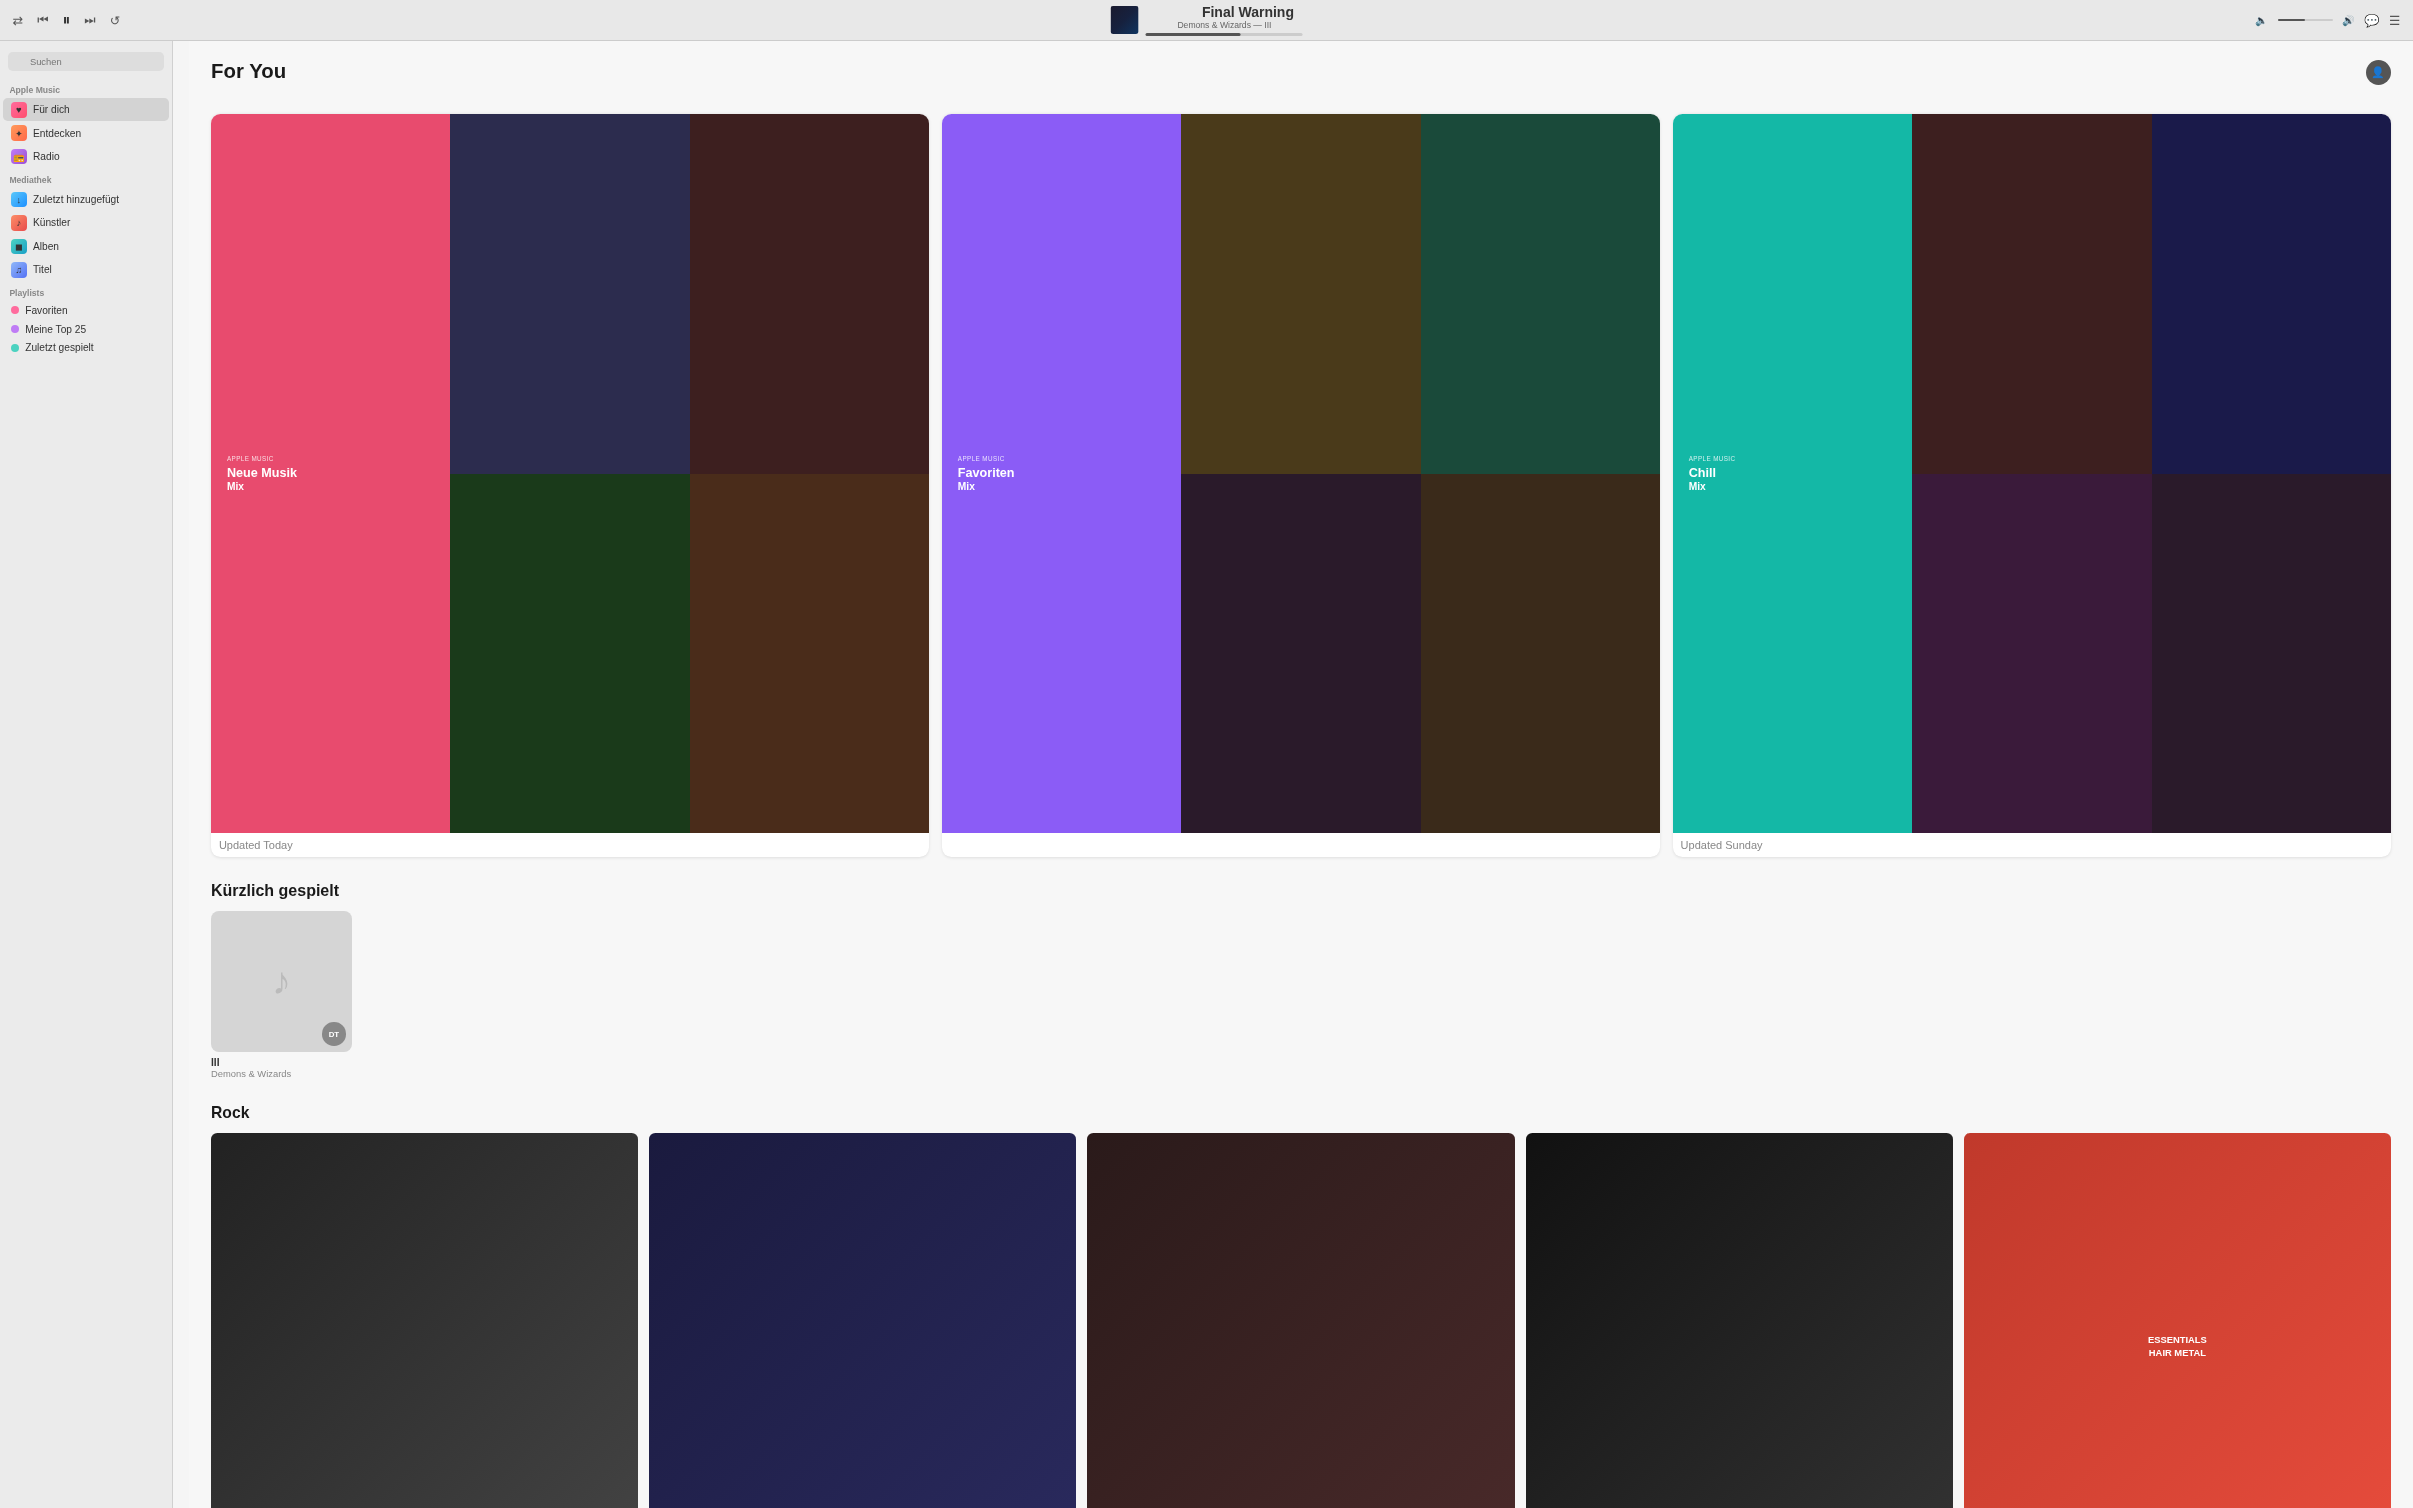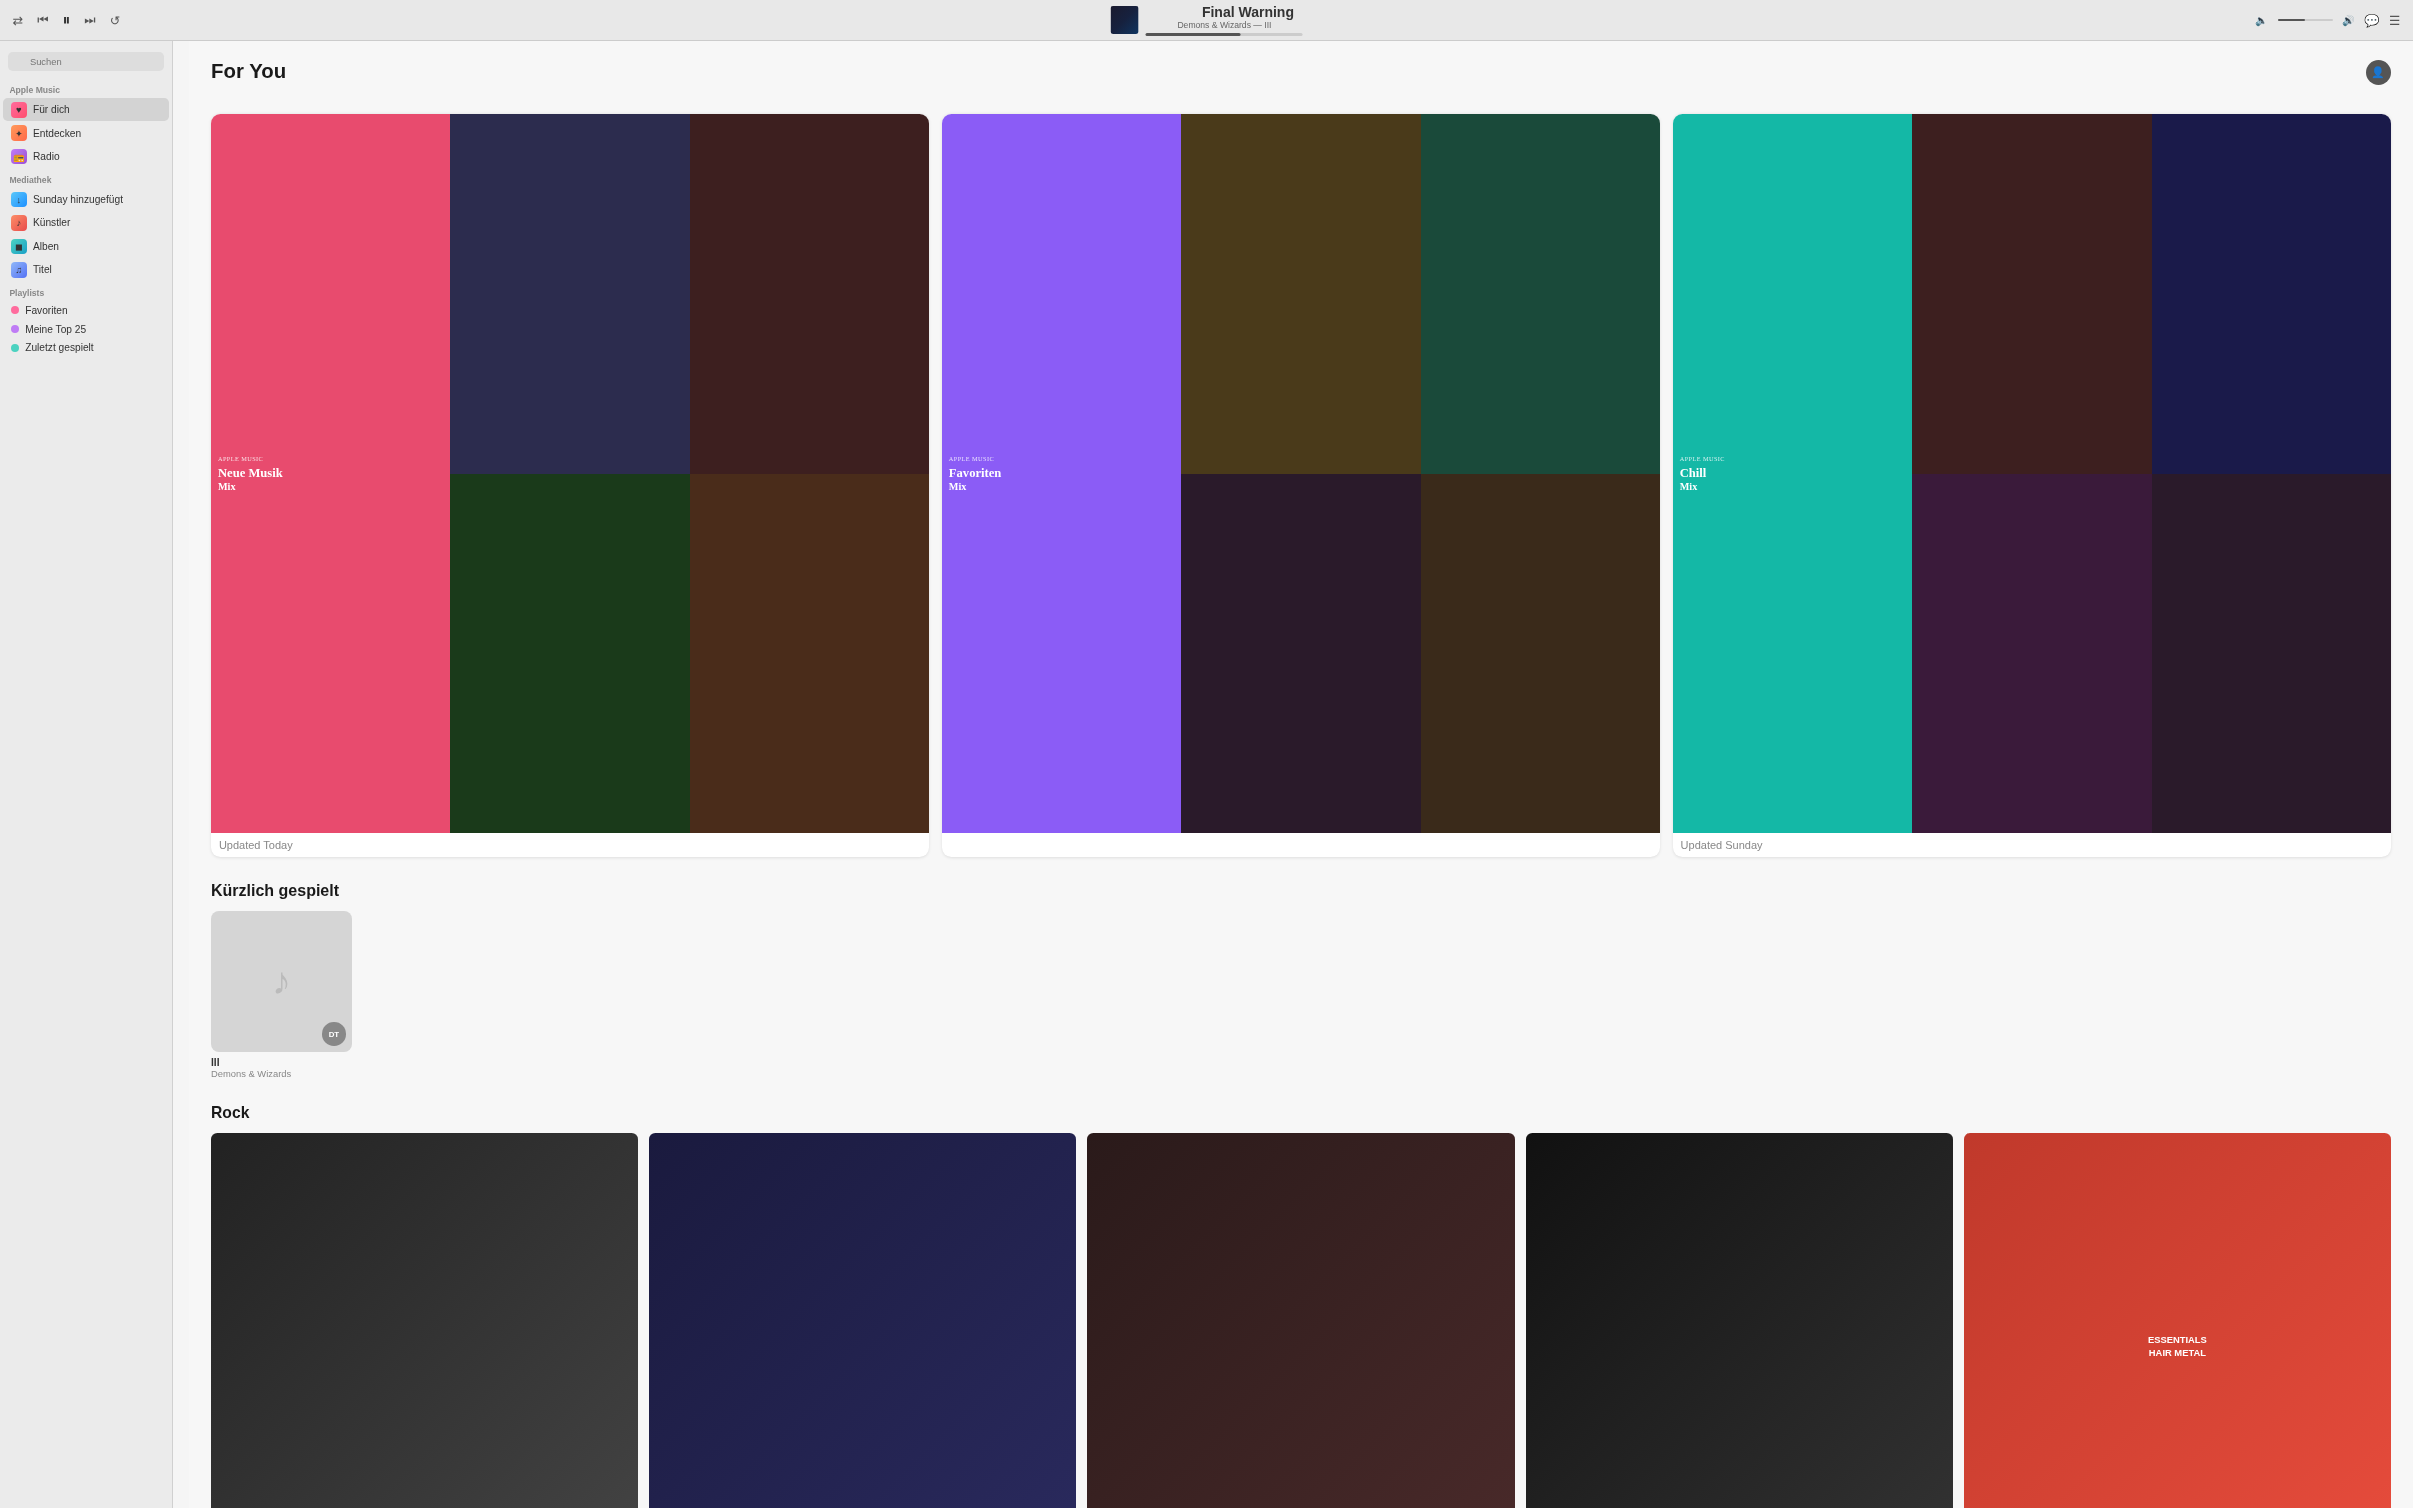--- a/index.html
+++ b/index.html
@@ -287,23 +287,22 @@
       grid-template-rows: 1fr 1fr;
       aspect-ratio: 1;
     }
 
     .mix-main-tile {
       grid-row: span 2;
       display: flex;
       align-items: flex-start;
       justify-content: center;
       flex-direction: column;
-      padding: 7px;
+      padding: 16px;
       position: relative;
-      font-family: Liberation Serif, serif;
     }
 
     .mix-main-tile.neue-musik {
       background: #e84b6e;
     }
 
     .mix-main-tile.favoriten {
       background: #8b5cf6;
     }
 
@@ -537,21 +536,21 @@
     </div>
     <div class="sidebar-item">
       <div class="sidebar-item-icon icon-radio">📻</div>
       <span class="sidebar-item-label">Radio</span>
     </div>
 
     <div class="sidebar-section-label">Mediathek</div>
 
     <div class="sidebar-item">
       <div class="sidebar-item-icon icon-zuletzt">↓</div>
-      <span class="sidebar-item-label">Sunday hinzugefügt</span>
+      <span class="sidebar-item-label">Zuletzt hinzugefügt</span>
     </div>
     <div class="sidebar-item">
       <div class="sidebar-item-icon icon-kuenstler">♪</div>
       <span class="sidebar-item-label">Künstler</span>
     </div>
     <div class="sidebar-item">
       <div class="sidebar-item-icon icon-alben">◼</div>
       <span class="sidebar-item-label">Alben</span>
     </div>
     <div class="sidebar-item">

